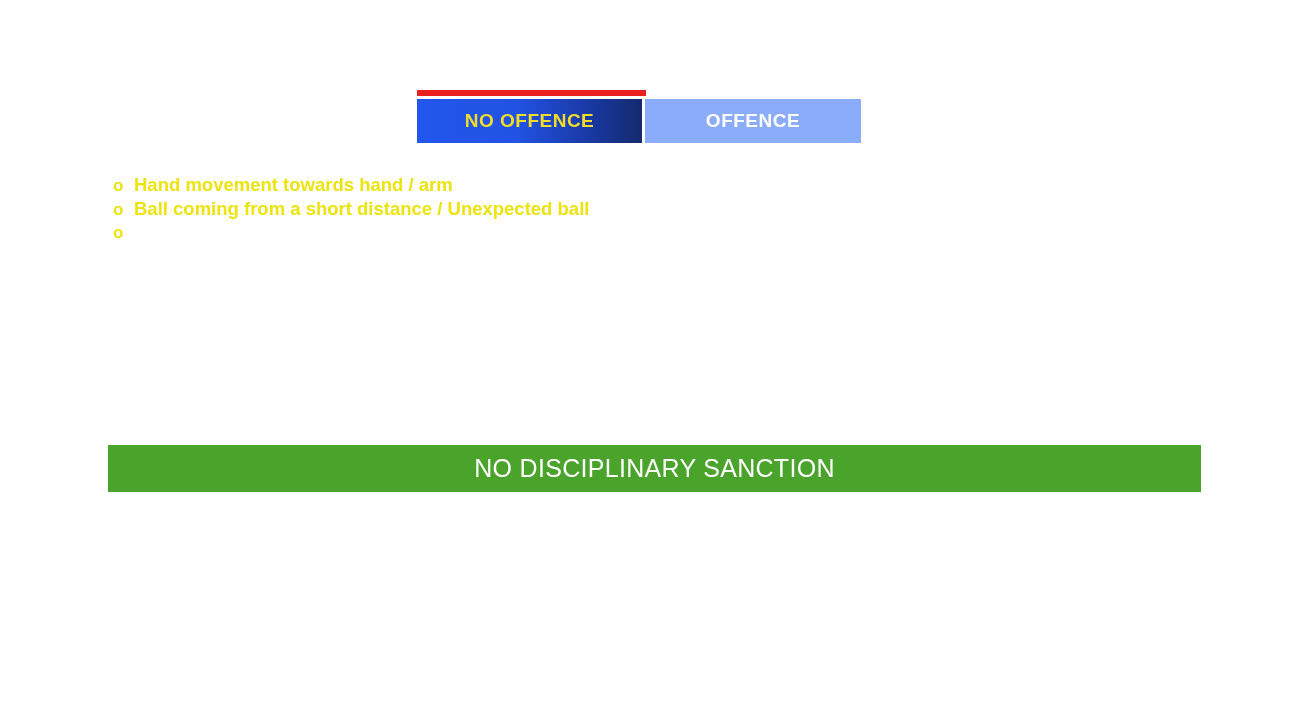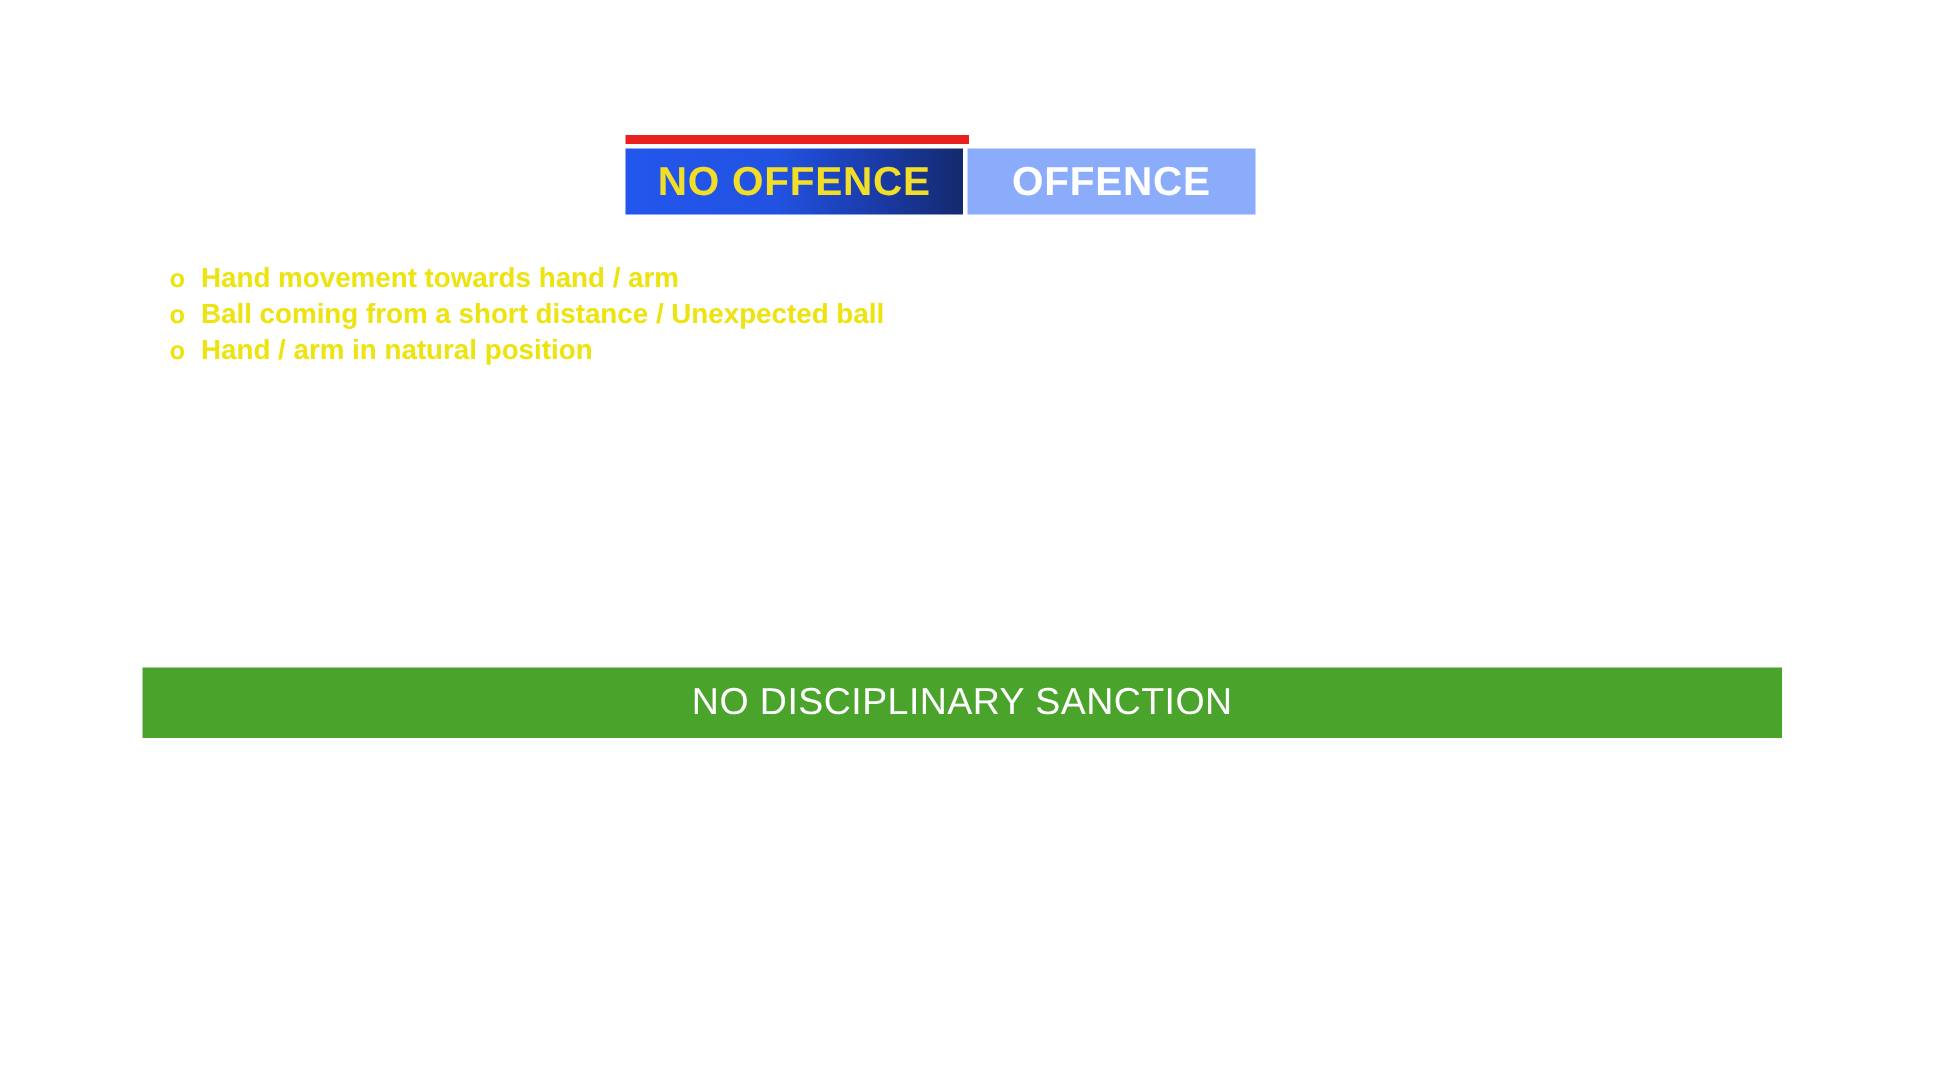--- a/index.html
+++ b/index.html
@@ -32,32 +32,32 @@
     position: absolute;
     left: 417px;
     top: 99px;
     display: flex;
   }
   .tab {
     height: 44px;
     display: flex;
     align-items: center;
     justify-content: center;
-    font-size: 27px;
+    font-size: 19px;
     letter-spacing: 0.5px;
     user-select: none;
   }
   .tab-no-offence {
     width: 225px;
     background: linear-gradient(90deg, #2356ec 0%, #2152e2 45%, #1a3aa6 75%, #142a6e 100%);
     color: #f2de28;
     font-weight: bold;
   }
   .tab-offence {
-    width: 192px;
+    width: 216px;
     margin-left: 3px;
     background: #8bacfa;
     color: #ffffff;
     font-weight: bold;
   }
 
   
   .criteria {
     position: absolute;
     left: 113px;
@@ -75,21 +75,21 @@
   }
   .bullet-glyph {
     display: inline-block;
     width: 21px;
     font-size: 17px;
   }
 
   
   .banner {
     position: absolute;
-    left: 95px;
+    left: 108px;
     top: 445px;
     width: 1093px;
     height: 47px;
     background: #4aa32a;
     display: flex;
     align-items: center;
     justify-content: center;
     color: #ffffff;
     font-size: 25px;
     letter-spacing: 0.3px;
@@ -115,21 +115,20 @@
     <li>
       <span class="bullet-glyph">o</span>
       <span>Hand movement towards hand / arm</span>
     </li>
     <li>
       <span class="bullet-glyph">o</span>
       <span>Ball coming from a short distance / Unexpected ball</span>
     </li>
     <li>
       <span class="bullet-glyph">o</span>
-      <span>Hand / arm in natural position</span>
     </li>
   </ul>
 
   <div class="banner">
     <span>NO DISCIPLINARY SANCTION</span>
   </div>
 
 </div>
 
 </body></html>

